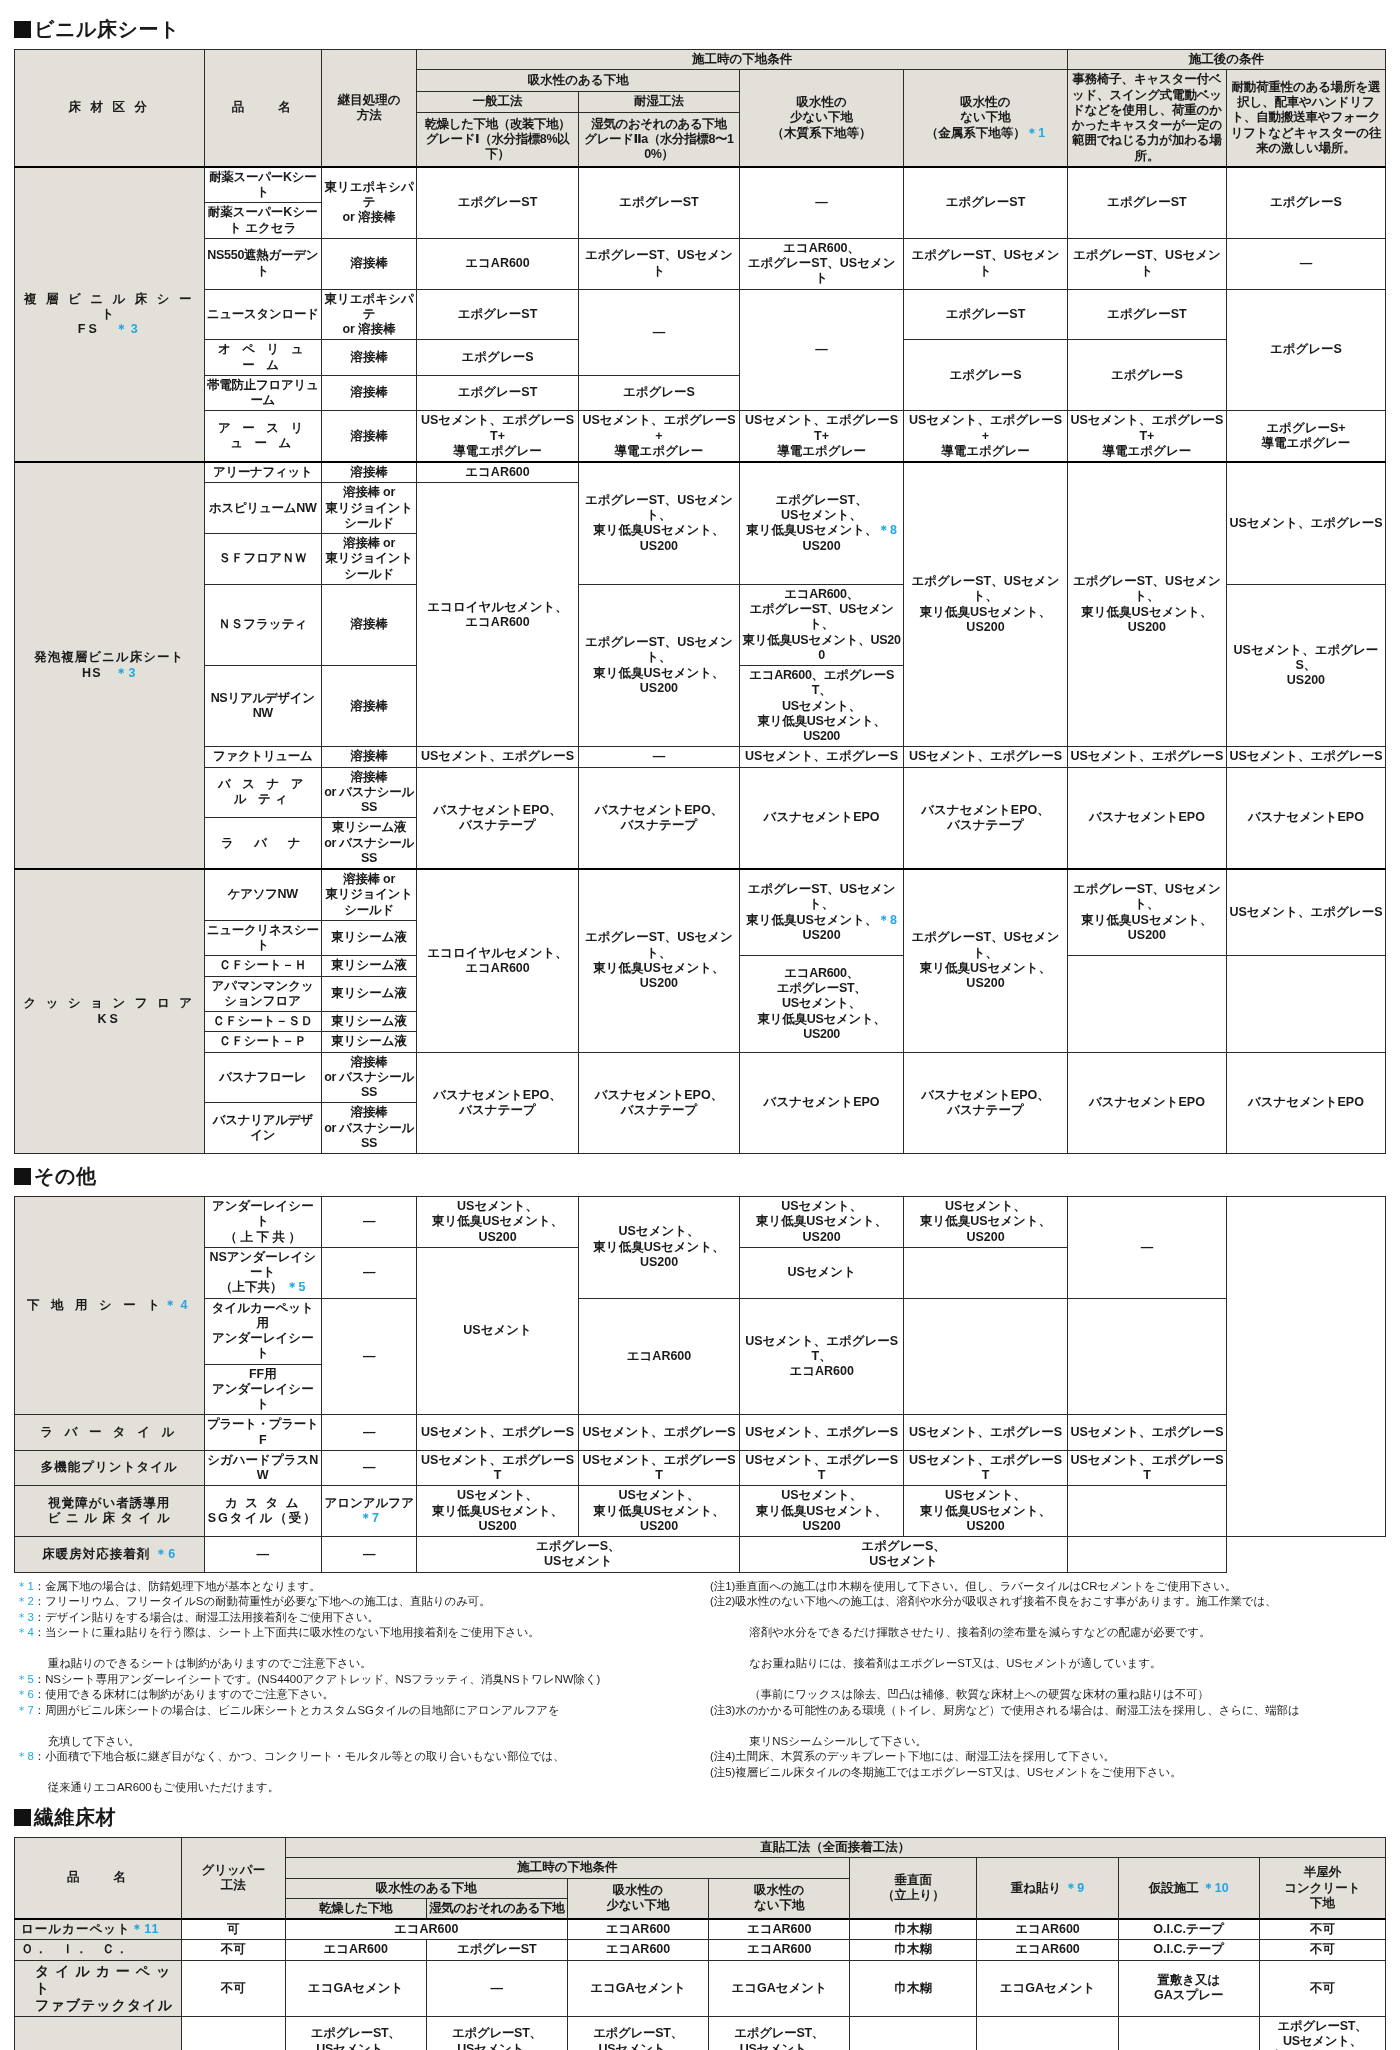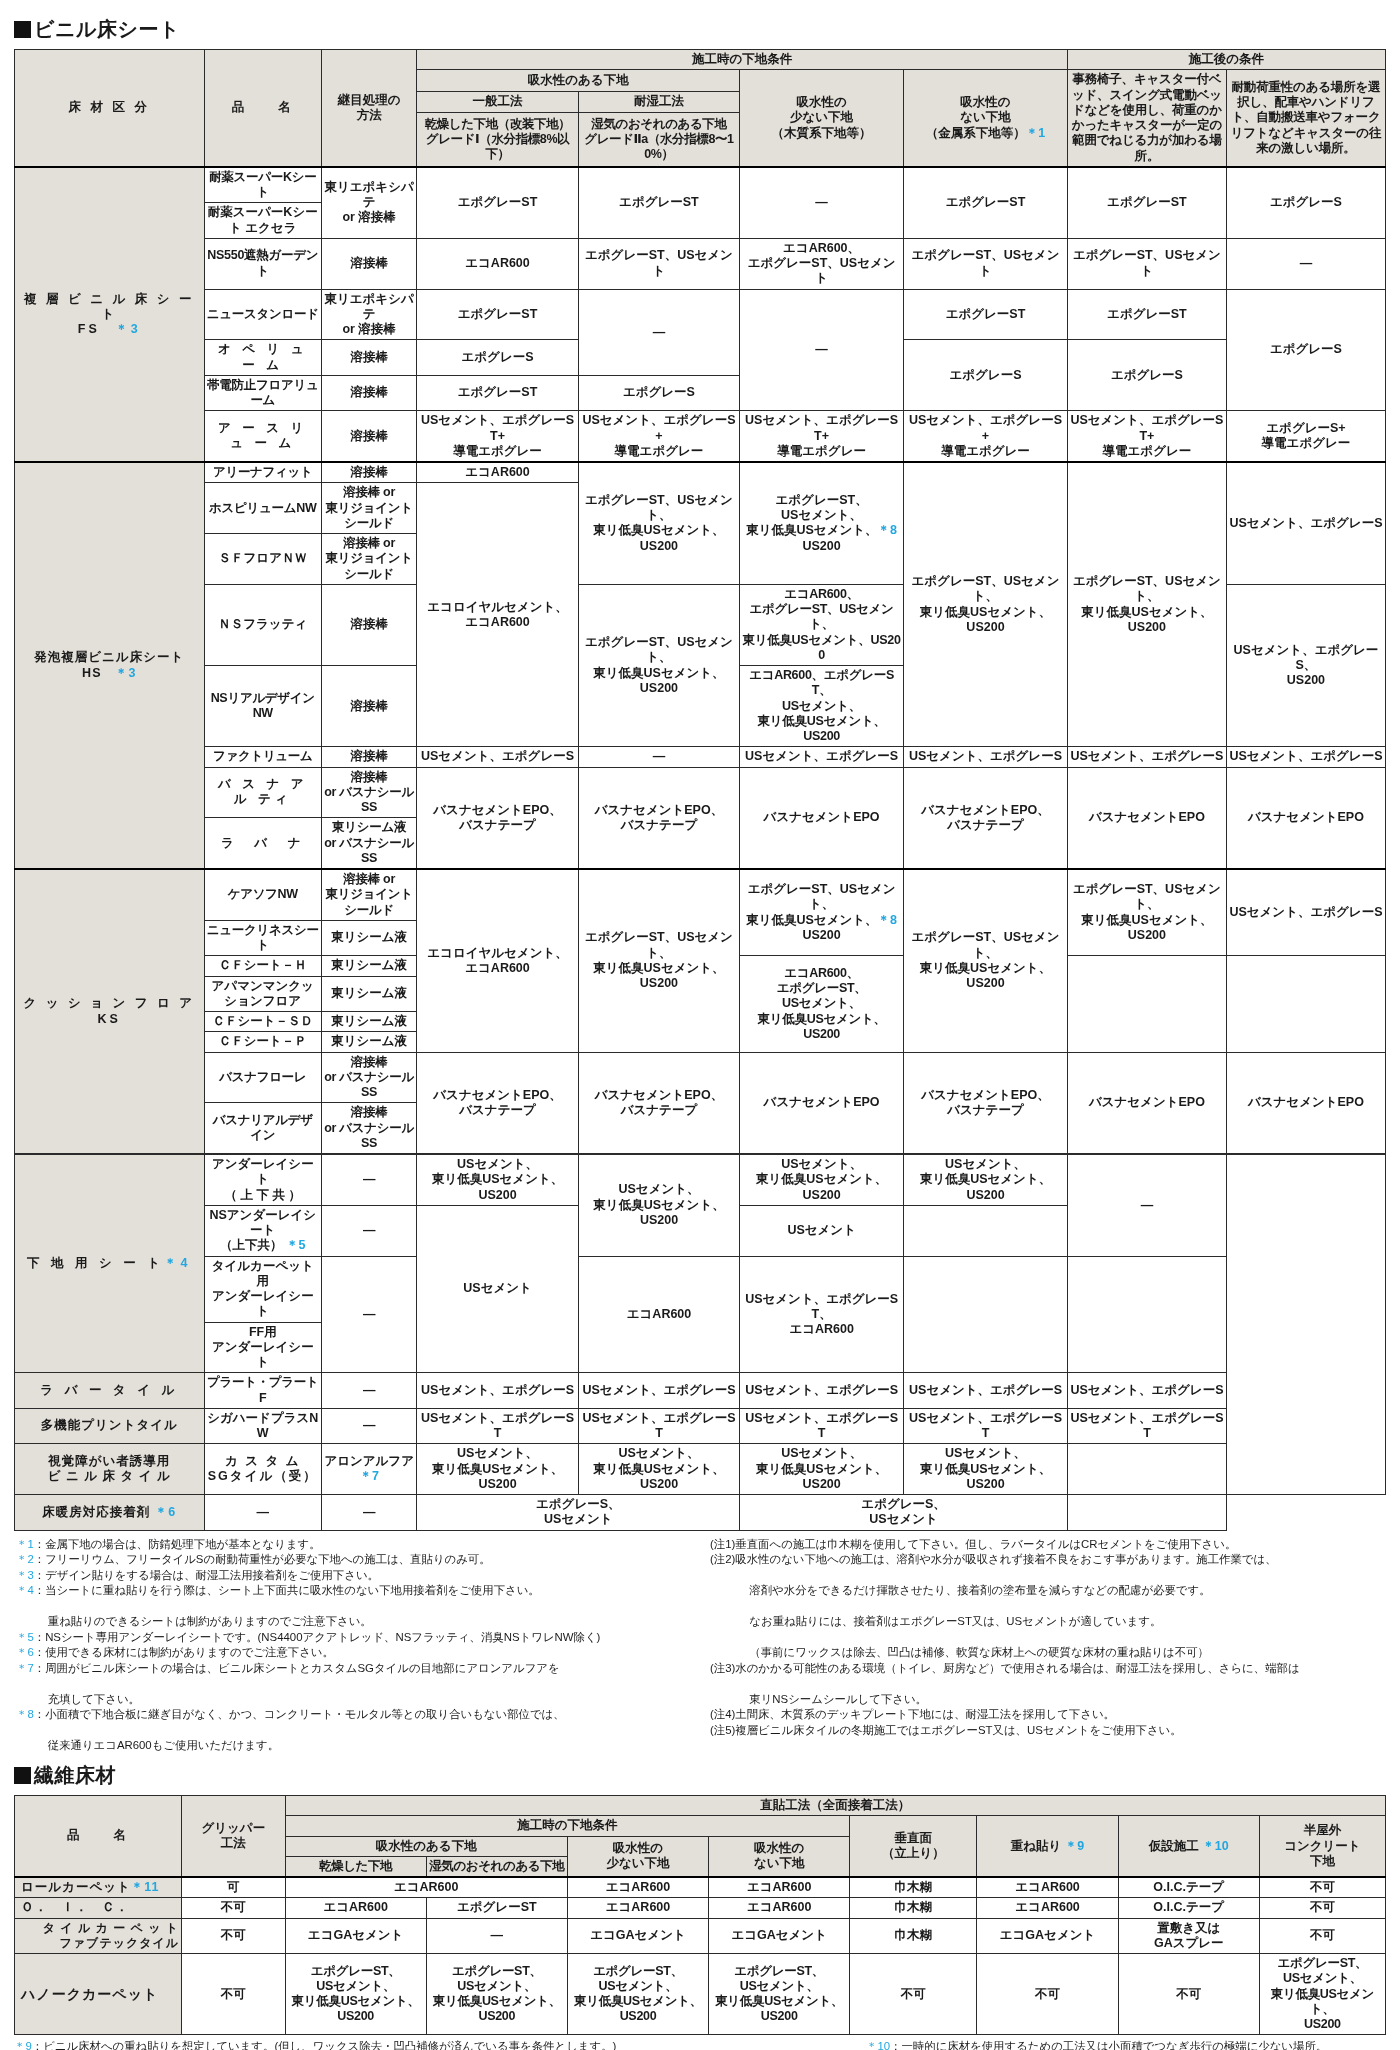--- a/index.html
+++ b/index.html
@@ -374,20 +374,24 @@
         <td rowspan="2" class="sm">バスナセメントEPO</td>
       </tr>
       <tr>
         <td class="pname-sm">バスナリアルデザイン</td>
         <td class="xs" style="white-space:pre-line">溶接棒
 or バスナシールSS</td>
       </tr>
     </tbody>
   </table>
 
+  <div class="section-title" style="margin-top:9px">
+    <span class="sq"></span>
+      <span>その他</span>
+  </div>
 
   <table class="grid">
     <colgroup>
       <col style="width:155px">
         <col style="width:96px">
         <col style="width:78px">
       <col style="width:132px">
         <col style="width:132px">
         <col style="width:134px">
         <col style="width:134px">
@@ -625,21 +629,21 @@
         <td class="sm">エコAR600</td>
         <td class="sm">エポグレーST</td>
         <td class="sm">エコAR600</td>
         <td class="sm">エコAR600</td>
         <td class="sm">巾木糊</td>
         <td class="sm">エコAR600</td>
         <td class="sm">O.I.C.テープ</td>
         <td class="sm">不可</td>
       </tr>
       <tr>
-        <td class="cat" style="letter-spacing:1px; text-align:right; padding-left:10px; white-space:pre-line; font-size:12px">タ イ ル カ ー ペ ッ ト
+        <td class="cat" style="letter-spacing:1px; text-align:left; padding-left:20px; white-space:pre-line; font-size:14px">タ イ ル カ ー ペ ッ ト
 ファブテックタイル</td>
         <td class="sm">不可</td>
         <td class="sm">エコGAセメント</td>
         <td class="sm">—</td>
         <td class="sm">エコGAセメント</td>
         <td class="sm">エコGAセメント</td>
         <td class="sm">巾木糊</td>
         <td class="sm">エコGAセメント</td>
         <td class="sm" style="white-space:pre-line">置敷き又は
 GAスプレー</td>

